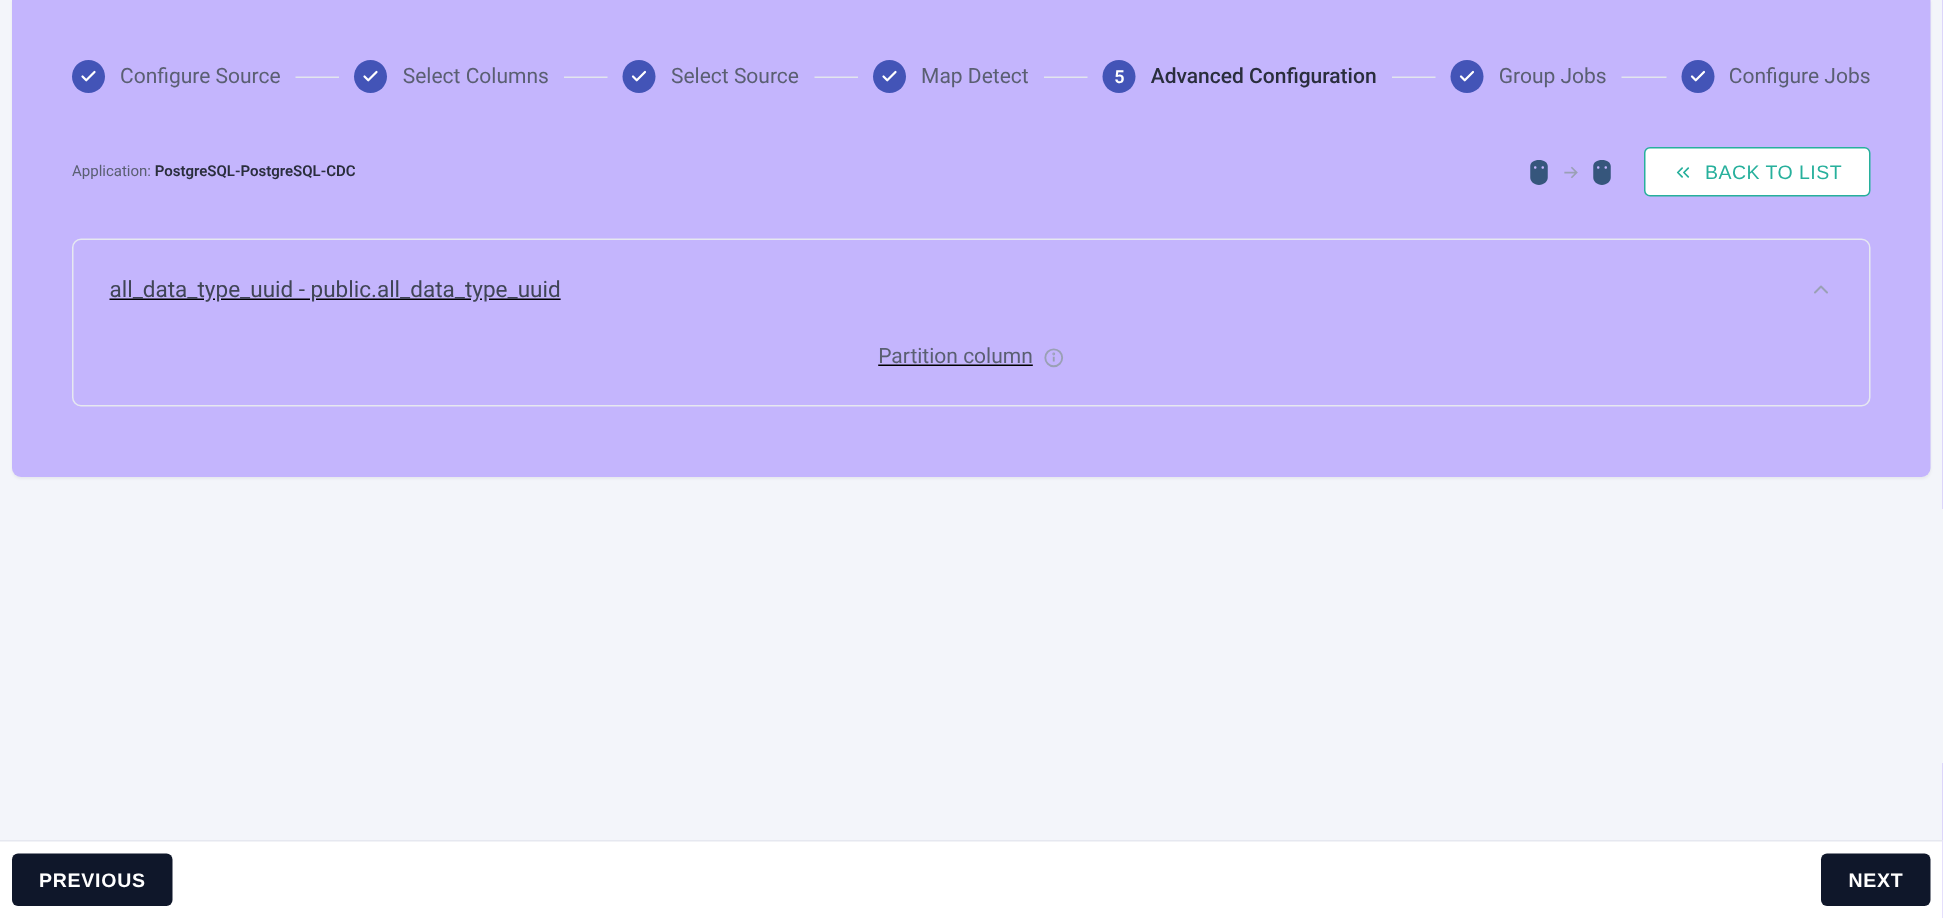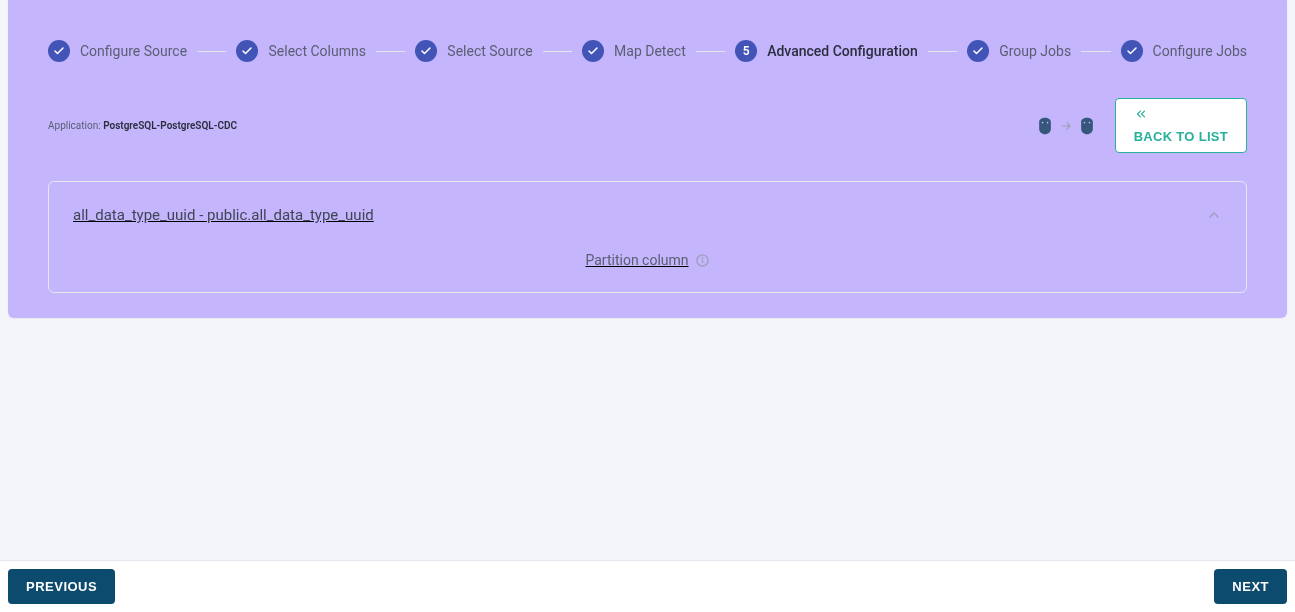--- a/index.html
+++ b/index.html
@@ -85,27 +85,26 @@
     gap: 4px;
     color: #4354b7;
   }
   .btn-back {
     border: 1px solid #27b09c;
     background: #fff;
     color: #27b09c;
     padding: 8px 18px;
     border-radius: 4px;
     font-size: 13px;
-    font-weight: 700;
+    font-weight: 400;
     letter-spacing: 0.3px;
     cursor: pointer;
     display: flex;
-    align-items: flex-start;
+    align-items: center;
     gap: 8px;
-    flex-direction: column;
   }
   .panel {
     border: 1px solid #e6e8f0;
     border-radius: 6px;
     padding: 24px;
     text-decoration: underline;
   }
   .panel-header {
     display: flex;
     align-items: center;
@@ -149,21 +148,21 @@
     left: 0;
     right: 0;
     background: #fff;
     border-top: 1px solid #e6e8f0;
     padding: 8px 8px;
     display: flex;
     align-items: center;
     justify-content: space-between;
   }
   .btn-primary {
-    background: #0c4a6e;
+    background: #0f172a;
     color: #fff;
     border: none;
     padding: 10px 18px;
     border-radius: 4px;
     font-size: 13px;
     font-weight: 600;
     letter-spacing: 0.5px;
     cursor: pointer;
   }
   svg { display: block; }

